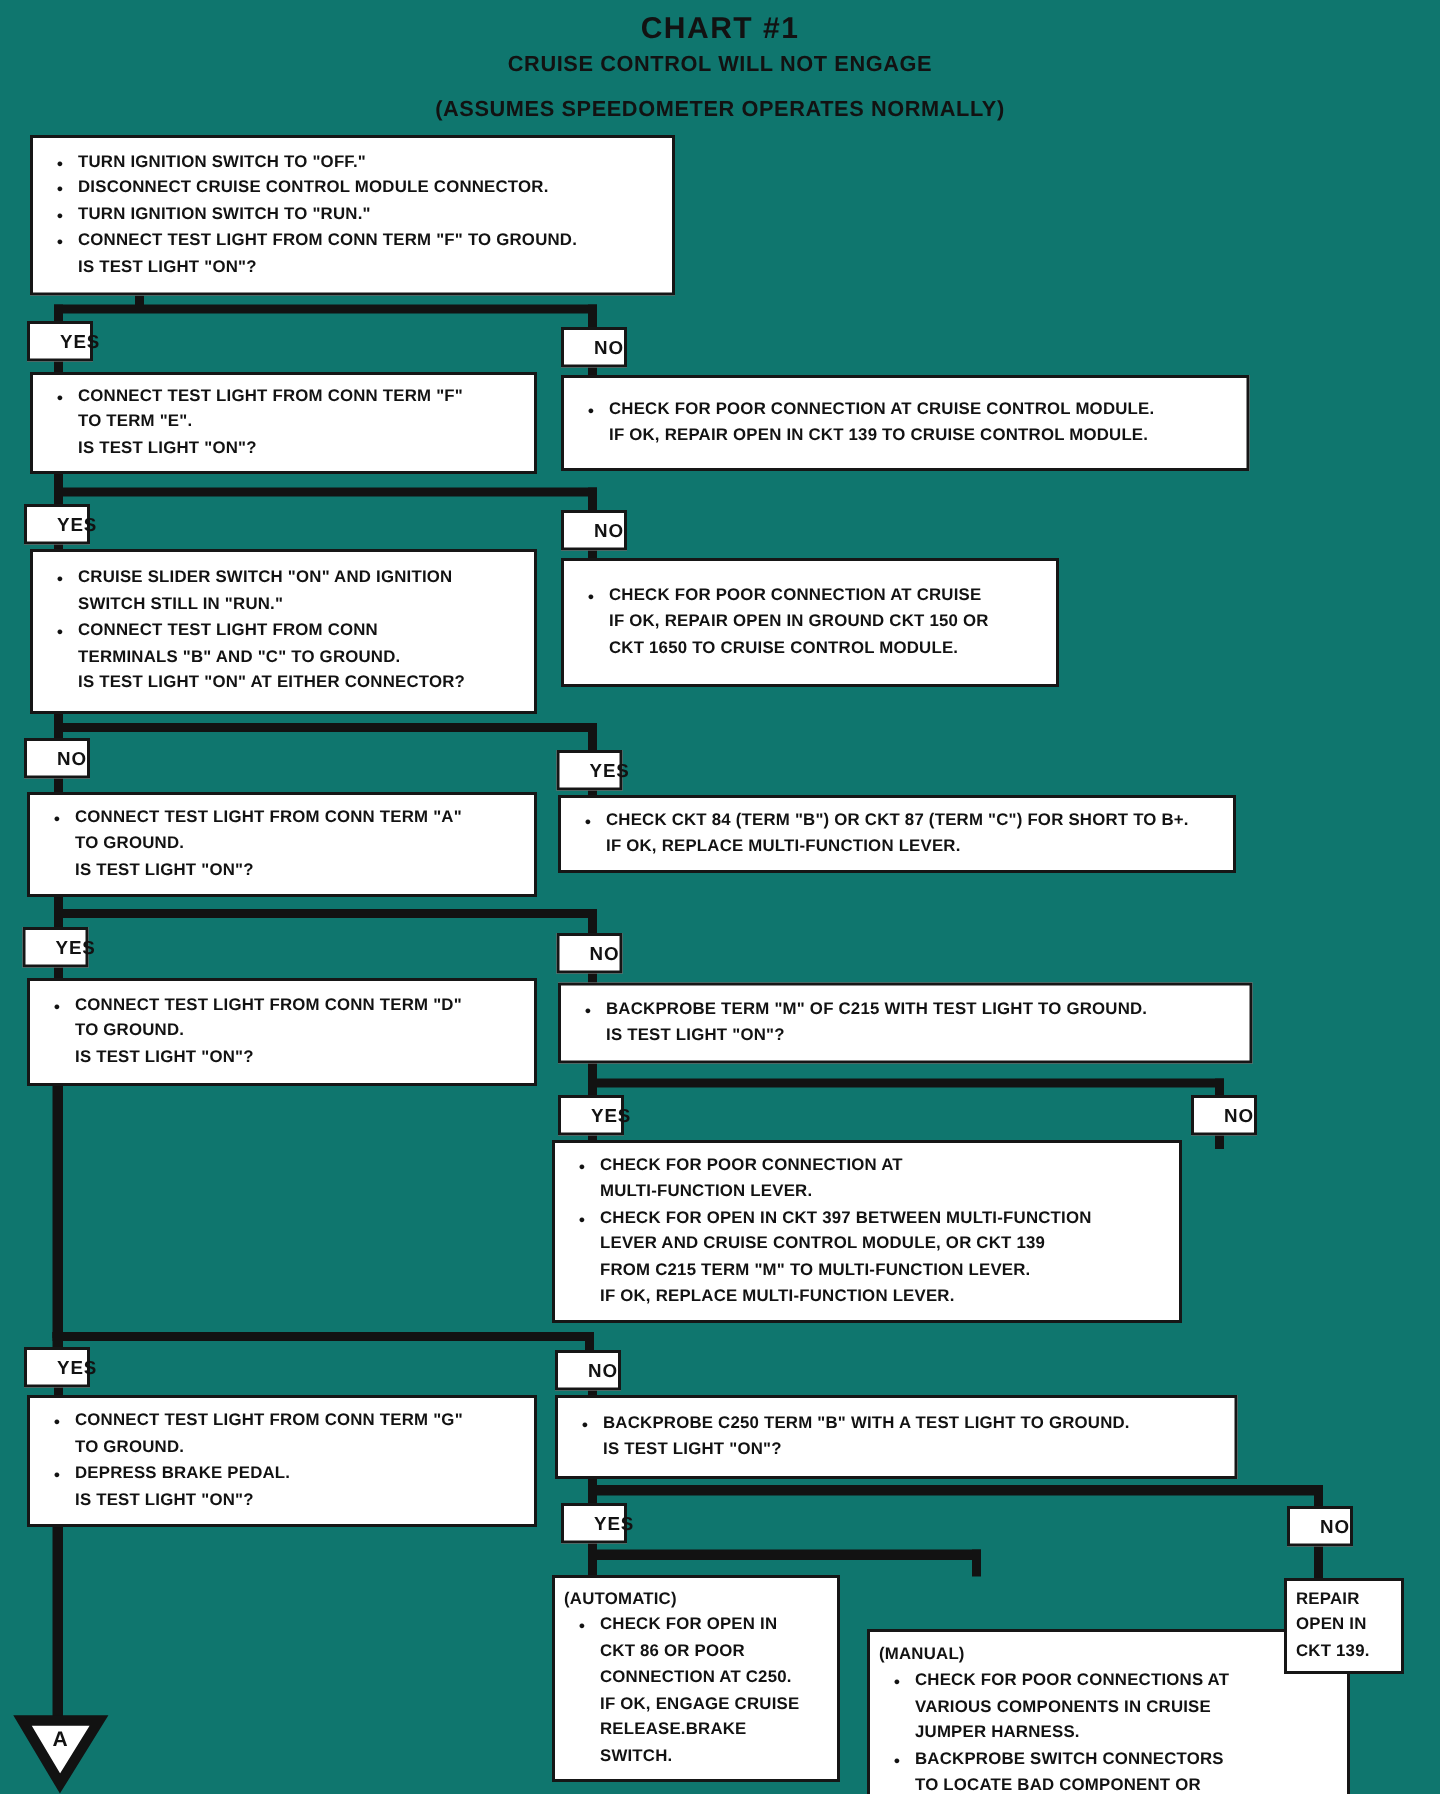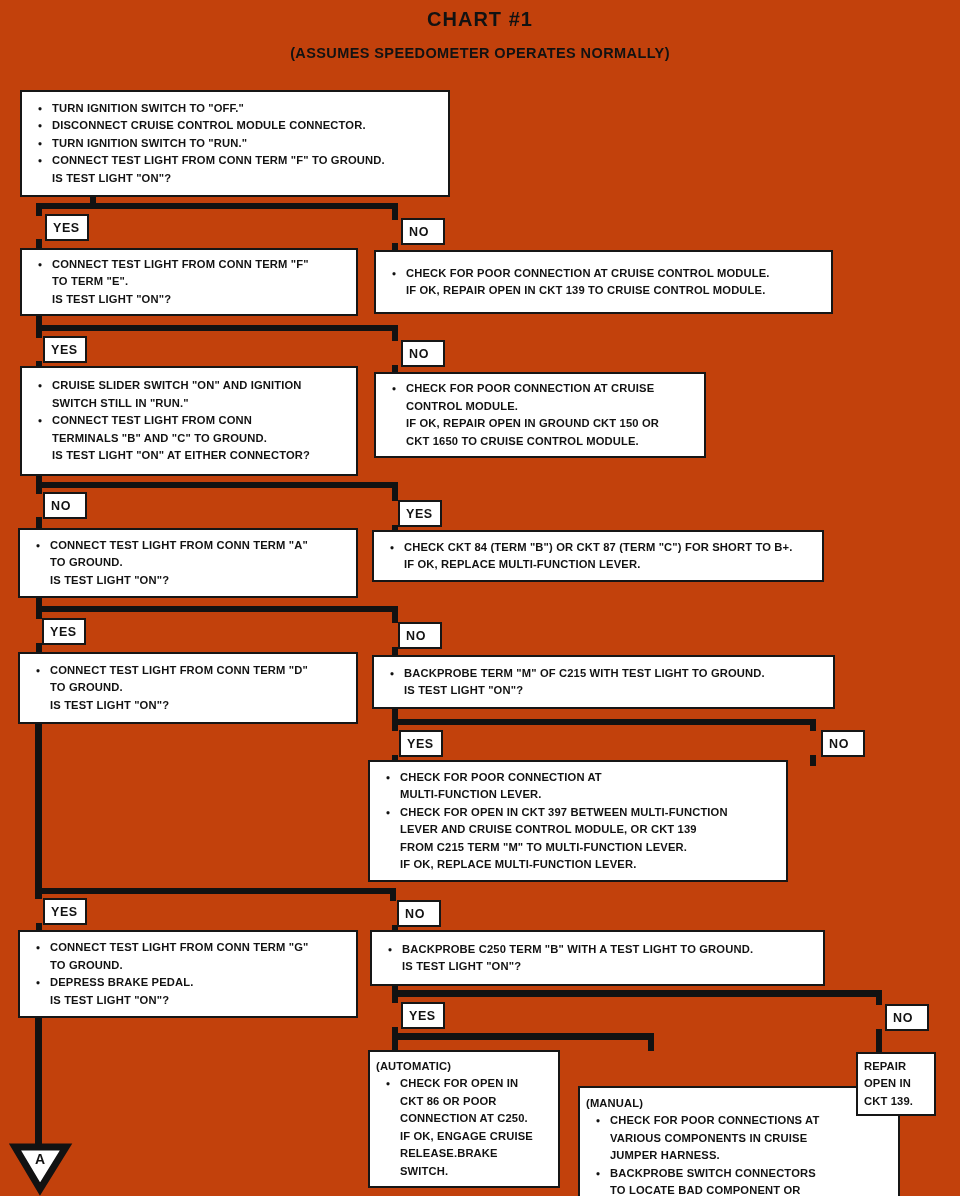--- a/index.html
+++ b/index.html
@@ -1,40 +1,41 @@
 <!DOCTYPE html>
 <html><head>
 <meta charset="utf-8">
 <style>
   html,body{margin:0;padding:0;background:#ffffff;}
-  .page{position:relative;width:960px;height:1196px;background:#c2410c;
+  .page{position:relative;width:960px;height:1196px;background:#0f766e;
         font-family:"Liberation Sans",sans-serif;font-weight:700;color:#121212;overflow:hidden;}
   .title{position:absolute;left:0;top:8px;width:960px;text-align:center;}
   .t1{font-size:20px;letter-spacing:1px;}
   .t2{font-size:14.5px;margin-top:4px;letter-spacing:.4px;}
   .t3{font-size:14.5px;margin-top:14px;letter-spacing:.4px;}
   .seg{position:absolute;background:#121212;}
   .node{position:absolute;border:2.5px solid #161616;background:#fff;box-sizing:border-box;
         padding:3px 6px;display:flex;flex-direction:column;justify-content:center;}
   .ln{display:flex;line-height:17.5px;font-size:11.2px;letter-spacing:.15px;}
   .ln .bul{width:24px;min-width:24px;text-align:center;font-size:7.5px;}
   .ln .sp{width:24px;min-width:24px;}
   .ln .txt{white-space:nowrap;}
   .lbl{position:absolute;width:44px;height:27px;border:2.5px solid #161616;background:#fff;
-       box-sizing:border-box;display:flex;align-items:center;padding-left:6px;
-       font-size:12.5px;letter-spacing:.6px;margin-left:27px;}
+       box-sizing:border-box;display:flex;align-items:center;padding-left:20px;
+       font-size:12.5px;letter-spacing:.6px;}
   svg{position:absolute;overflow:visible;}
 </style>
 </head>
 <body>
 
 <div class="page">
 
   <div class="title">
     <div class="t1">CHART #1</div>
+    <div class="t2">CRUISE CONTROL WILL NOT ENGAGE</div>
     <div class="t3">(ASSUMES SPEEDOMETER OPERATES NORMALLY)</div>
   </div>
 
   <div class="seg" style="left:90px;top:197px;width:6px;height:10px"></div>
   <div class="seg" style="left:36px;top:203px;width:362px;height:6px"></div>
   <div class="seg" style="left:36px;top:203px;width:6px;height:13px"></div>
   <div class="seg" style="left:392px;top:203px;width:6px;height:17px"></div>
   <div class="seg" style="left:36px;top:239px;width:6px;height:11px"></div>
   <div class="seg" style="left:392px;top:243px;width:6px;height:9px"></div>
 
@@ -168,24 +169,20 @@
         <span class="txt">IS TEST LIGHT "ON" AT EITHER CONNECTOR?</span>
       </div>
     </div>
   <div class="node" style="left:374px;top:372px;width:332px;height:86px">
       <div class="ln">
         <span class="bul">●</span>
         <span class="txt">CHECK FOR POOR CONNECTION AT CRUISE</span>
       </div>
       <div class="ln">
         <span class="sp"></span>
-        <span class="txt">CONTROL MODULE.</span>
-      </div>
-      <div class="ln">
-        <span class="sp"></span>
         <span class="txt">IF OK, REPAIR OPEN IN GROUND CKT 150 OR</span>
       </div>
       <div class="ln">
         <span class="sp"></span>
         <span class="txt">CKT 1650 TO CRUISE CONTROL MODULE.</span>
       </div>
     </div>
   <div class="node" style="left:18px;top:528px;width:340px;height:70px">
       <div class="ln">
         <span class="bul">●</span>

